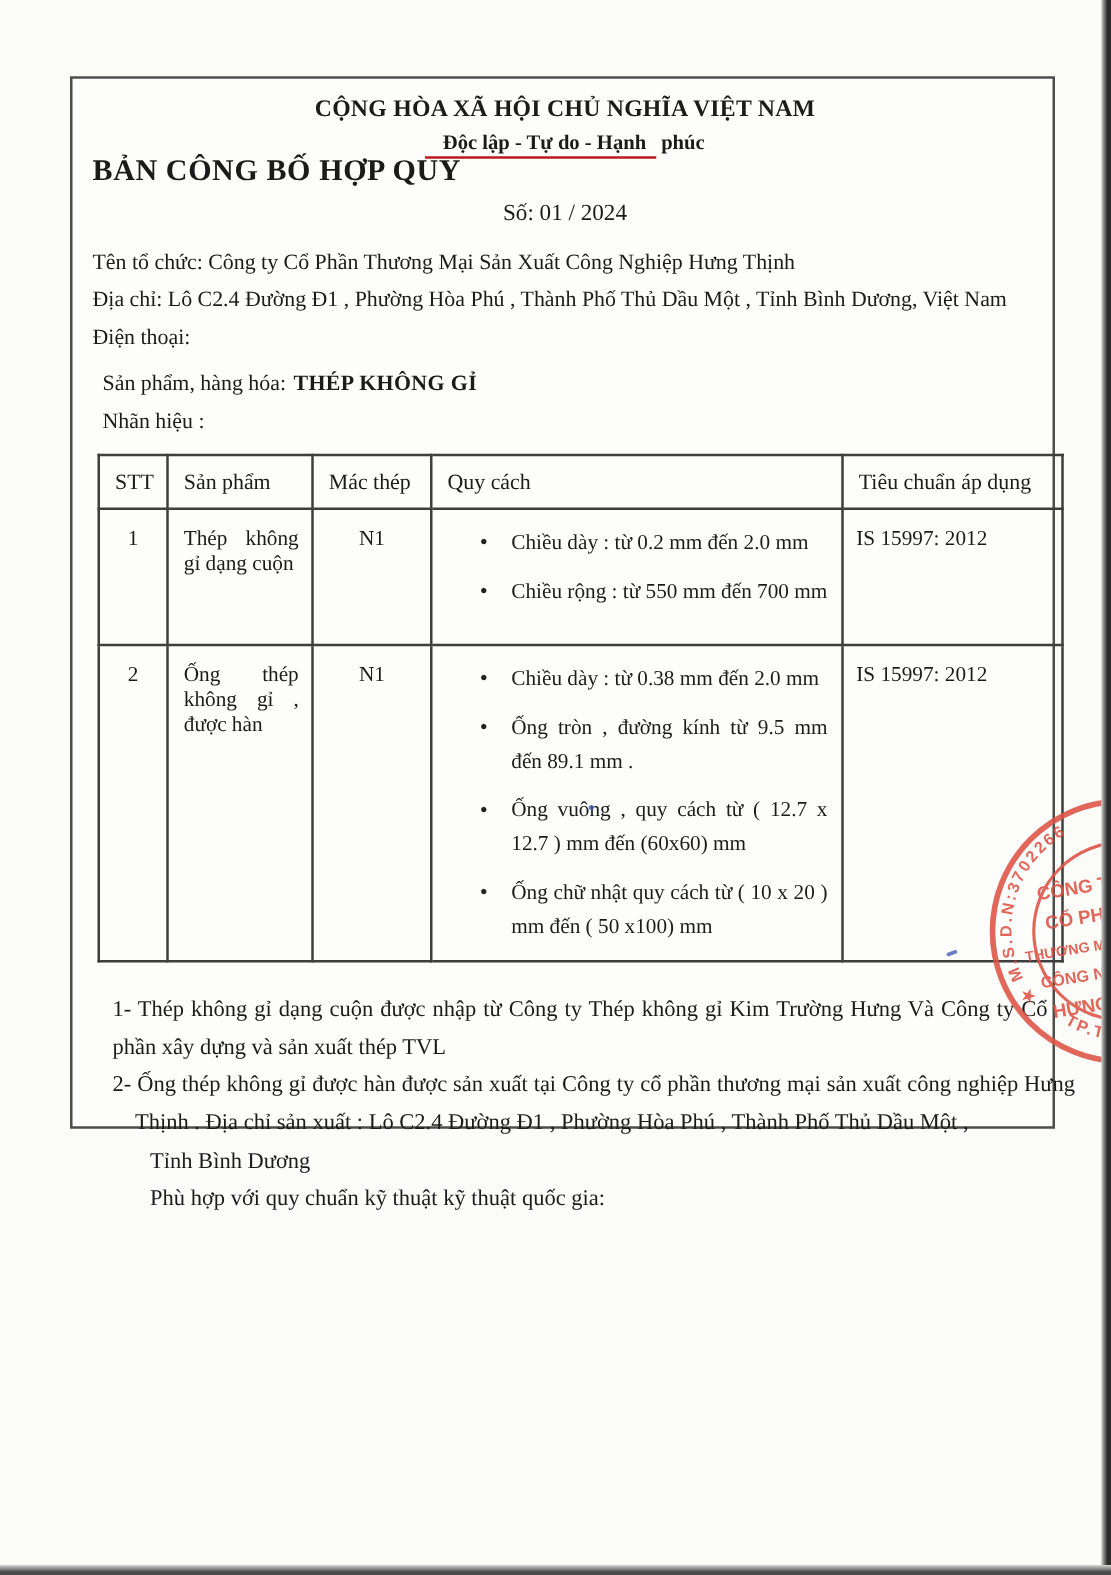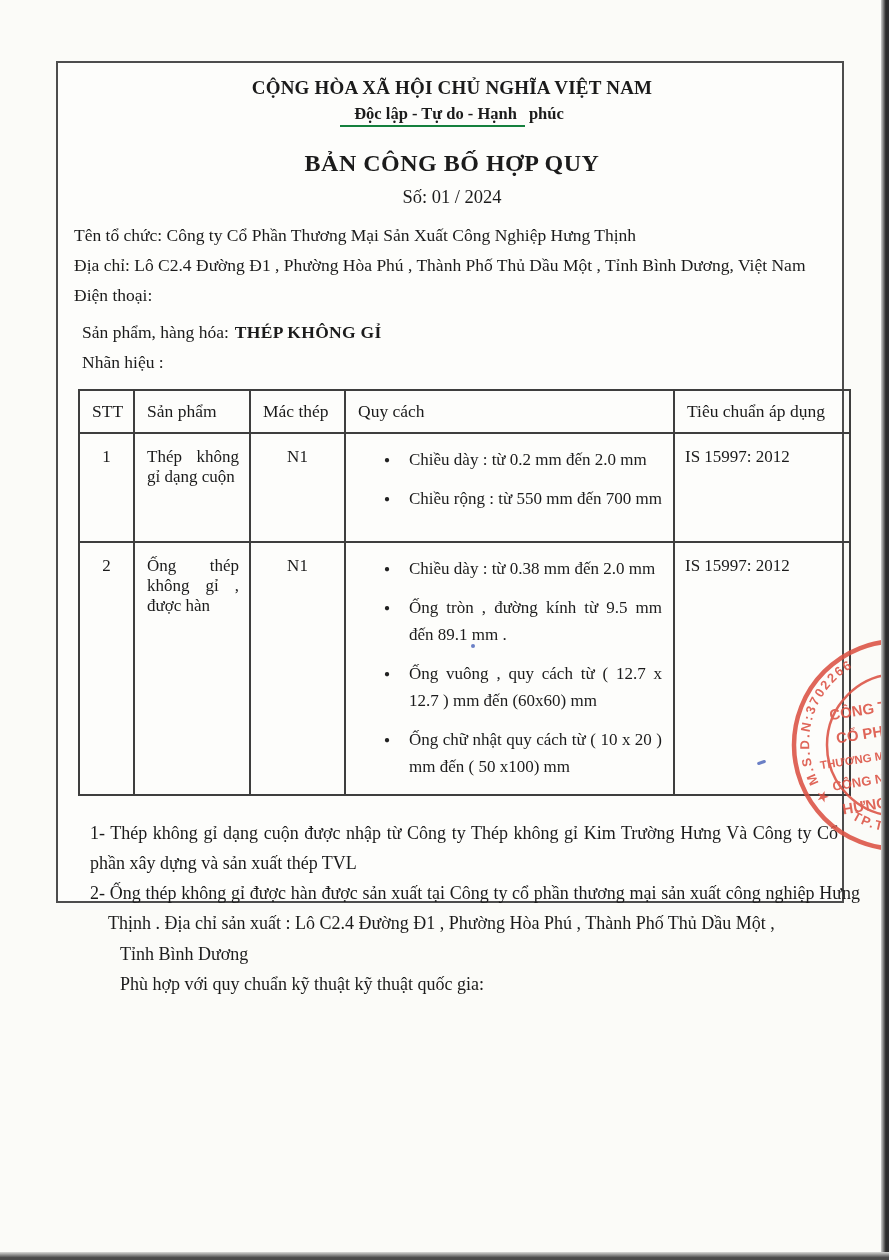--- a/index.html
+++ b/index.html
@@ -25,23 +25,23 @@
     position:absolute; left:56px; top:61px;
     width:788px; height:842px;
     border:2px solid #4d4d4d;
     box-sizing:border-box;
     background:#fdfdfb;
   }
   .content { padding:0 12px 0 16px; }
 
   .national-title { text-align:center; font-weight:bold; font-size:19px; margin-top:14px; letter-spacing:.2px; }
   .motto { text-align:center; font-weight:bold; font-size:16.5px; margin-top:5px; }
-  .motto .underlined { border-bottom:2px solid #15803d; padding:0 8px 2px 14px; }
+  .motto .underlined { border-bottom:2px solid #b91c1c; padding:0 8px 2px 14px; }
   .motto .tail { margin-left:4px; }
-  .doc-title { text-align:center; font-weight:bold; font-size:24px; margin-top:26px; letter-spacing:.5px; }
+  .doc-title { text-align:left; font-weight:bold; font-size:24px; letter-spacing:.5px; }
   .doc-number { text-align:center; font-size:18.5px; margin-top:10px; }
 
   .info { font-size:17.5px; line-height:30px; margin-top:12px; }
   .info p { margin:0; }
   .indented { margin-left:8px !important; }
   .product-line { margin-top:7px !important; }
   .product-line b { margin-left:6px; letter-spacing:.3px; }
 
   table.spec {
     border-collapse:collapse;

